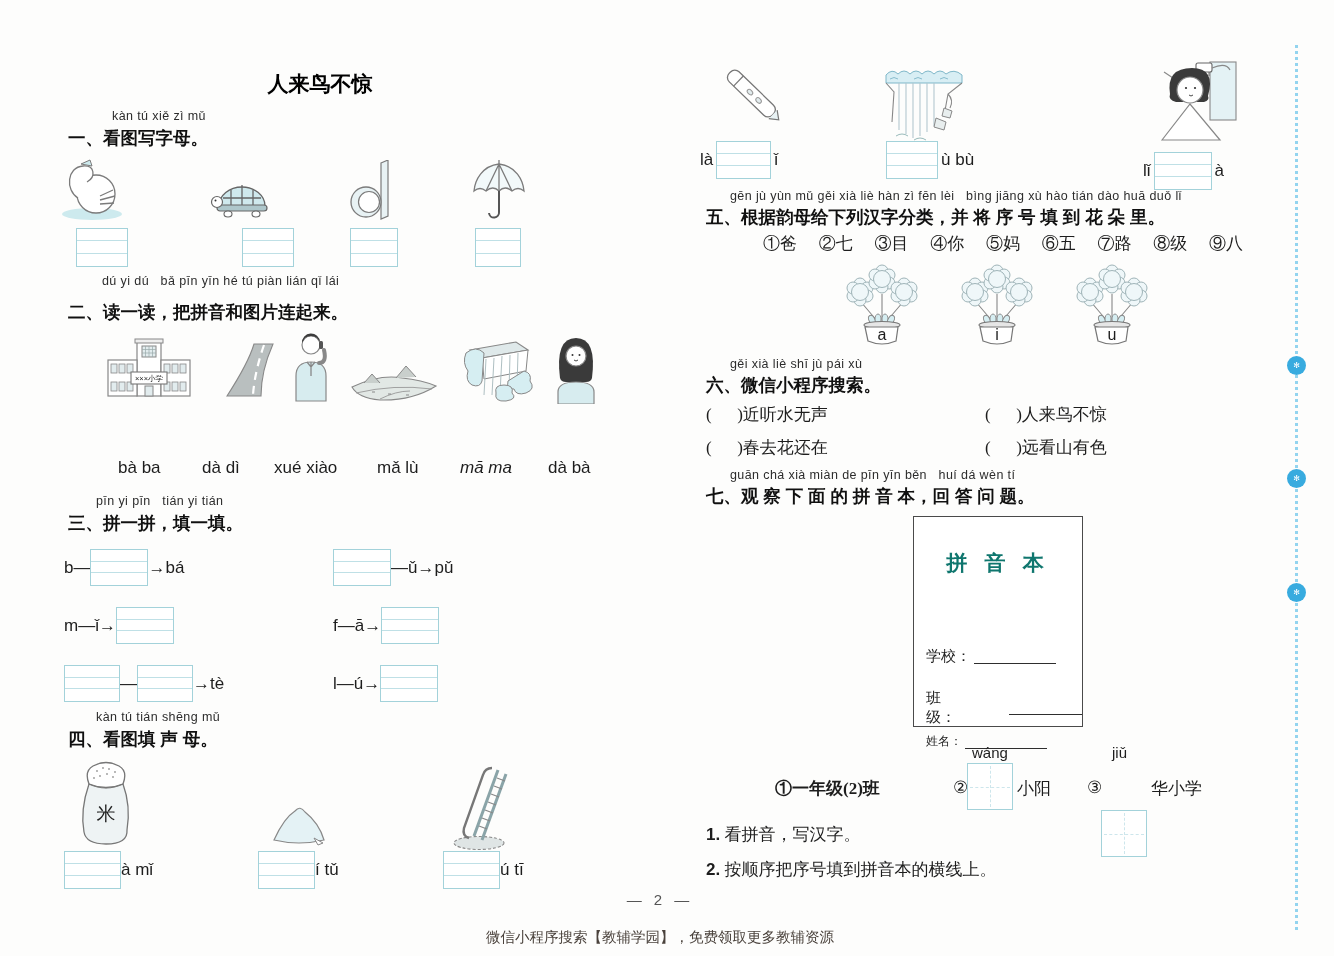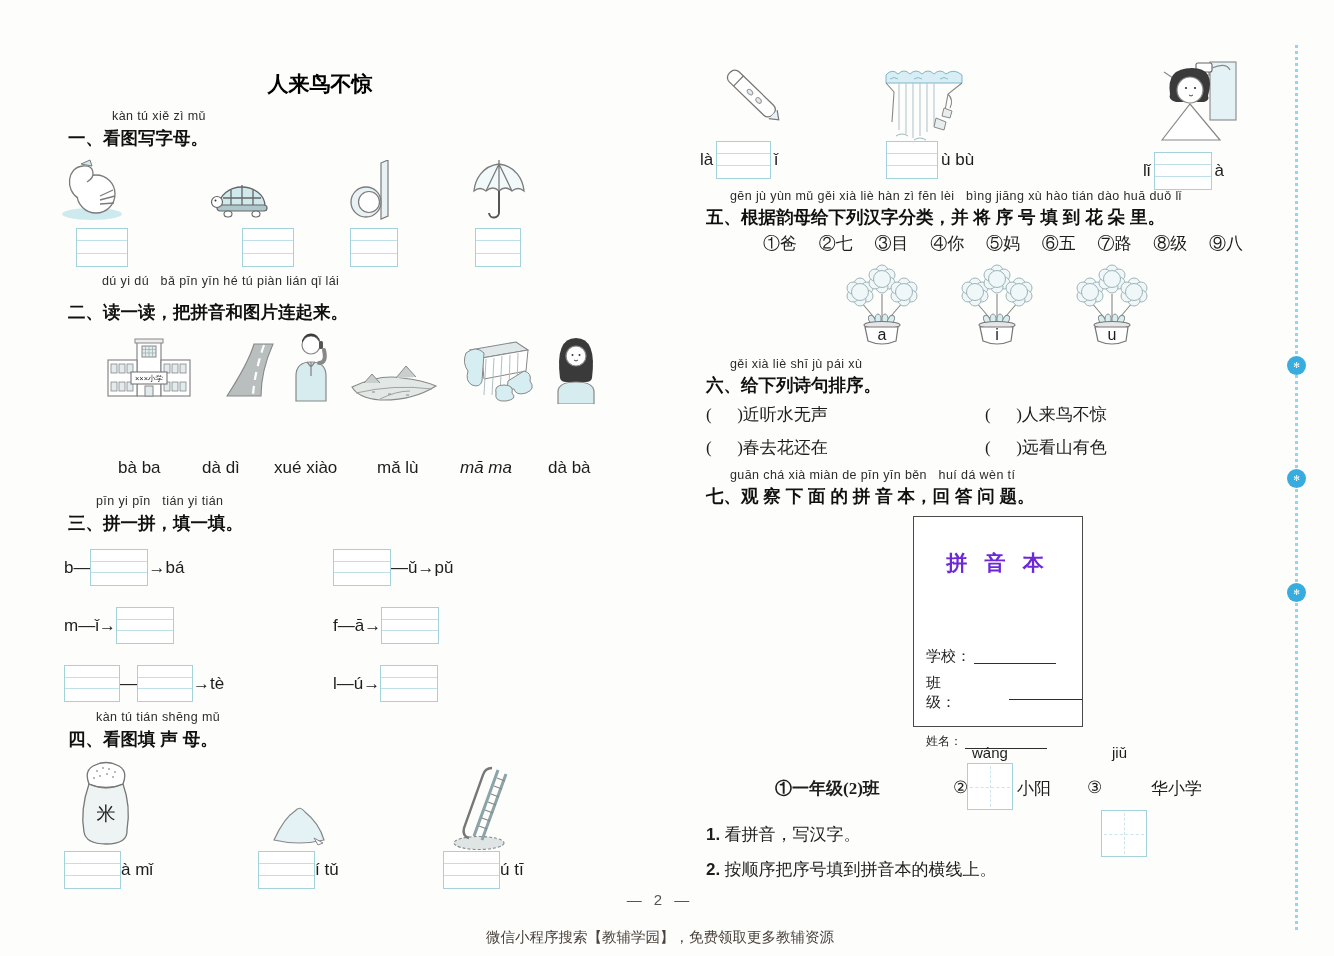--- a/index.html
+++ b/index.html
@@ -458,38 +458,38 @@
       <ellipse cx="47" cy="55" rx="3" ry="5"></ellipse>
         <ellipse cx="53" cy="56" rx="3" ry="5" transform="rotate(25 53 56)"></ellipse>
     </g>
     <ellipse cx="44" cy="61" rx="18" ry="3.5" fill="#e6e6e6" stroke="#777" stroke-width="1.1"></ellipse>
     <path d="M27,63 L60,63 L58,77 Q44,83 30,77 z" fill="#fff" stroke="#777" stroke-width="1.2"></path>
     <text x="44" y="76" font-size="16" text-anchor="middle" fill="#1d1d1d">u</text>
   </svg>
 </div>
 
 <div class="abs py" style="left:730px;top:357px;">gěi xià liè shī jù pái xù</div>
-<div class="abs sect" style="left:706px;top:373px;">六、给下列诗句排序。</div>
+<div class="abs sect" style="left:706px;top:373px;">六、微信小程序搜索。</div>
 
 <span class="abs txt kai ws-pre" style="left:706px;top:403px;">(      )近听水无声</span>
 <span class="abs txt kai ws-pre" style="left:985px;top:403px;">(      )人来鸟不惊</span>
 <span class="abs txt kai ws-pre" style="left:706px;top:436px;">(      )春去花还在</span>
 <span class="abs txt kai ws-pre" style="left:985px;top:436px;">(      )远看山有色</span>
 
 <div class="abs py" style="left:730px;top:468px;">guān chá xià miàn de pīn yīn běn   huí dá wèn tí</div>
 <div class="abs sect" style="left:706px;top:484px;">七、观 察 下 面 的 拼 音 本，回 答 问 题。</div>
 
 <div class="abs" style="left:913px;top:516px;width:170px;height:211px;border:1.6px solid #4a4a4a;background:#fff;box-sizing:border-box;">
-  <div class="kai" style="text-align:center;margin-top:32px;font-size:21px;font-weight:600;letter-spacing:6px;color:#6d28d9;">拼 音 本</div>
+  <div class="kai" style="text-align:center;margin-top:32px;font-size:21px;font-weight:600;letter-spacing:6px;color:#0f766e;">拼 音 本</div>
   <div style="position:absolute;left:12px;top:130px;">
-    <div class="frow" style="margin-bottom:8px;">
+    <div class="frow" style="margin-bottom:23px;">
       <span class="kai" style="font-size:15px;">学校：</span>
       <span class="nbline"></span>
     </div>
-    <div class="frow" style="margin-bottom:21px;gap:40px;">
+    <div class="frow" style="margin-bottom:6px;gap:40px;">
       <span class="kai" style="font-size:15px;">班级：</span>
       <span class="nbline"></span>
     </div>
     <div class="frow">
       <span class="kai" style="font-size:12px;">姓名：</span>
       <span class="nbline"></span>
     </div>
   </div>
 </div>
 

